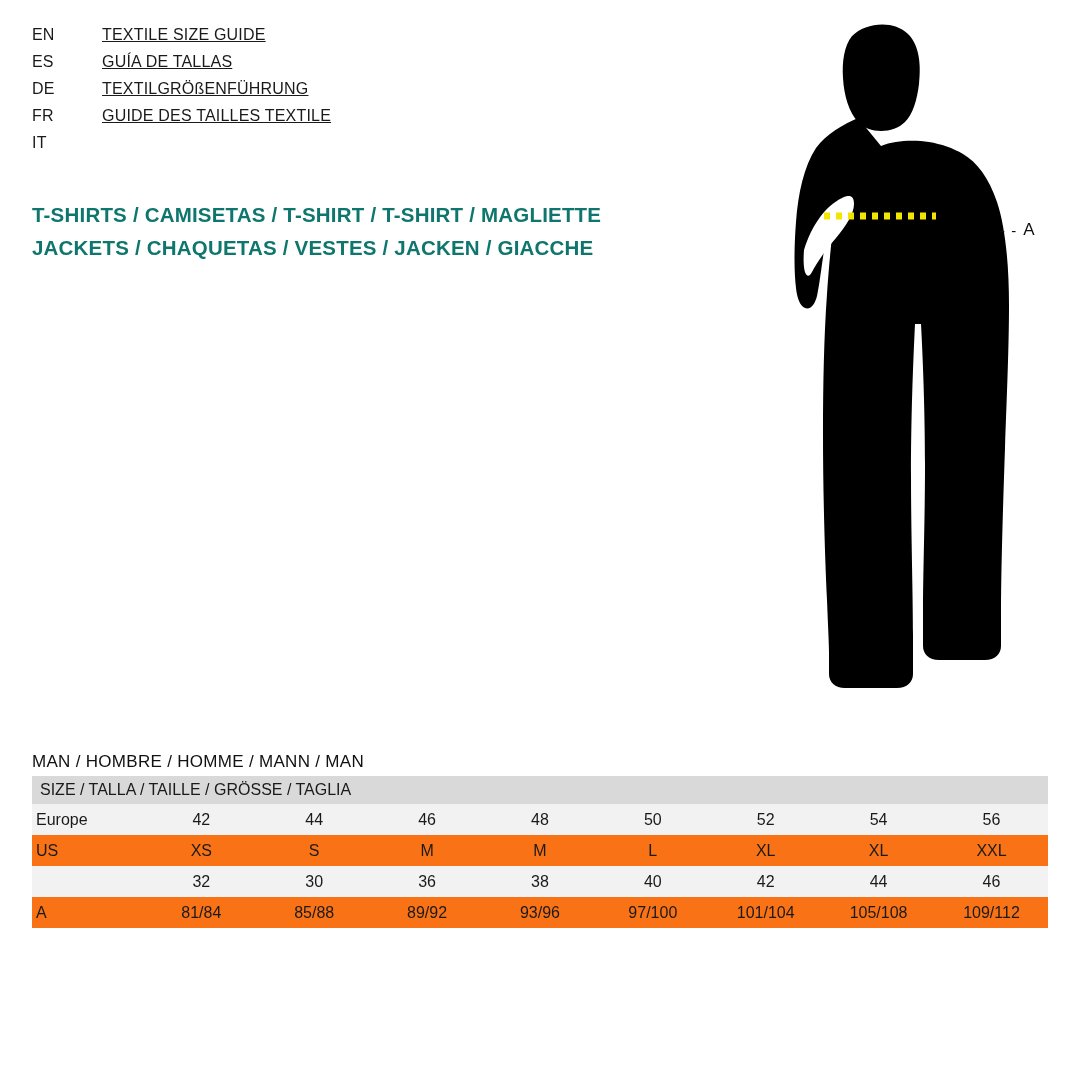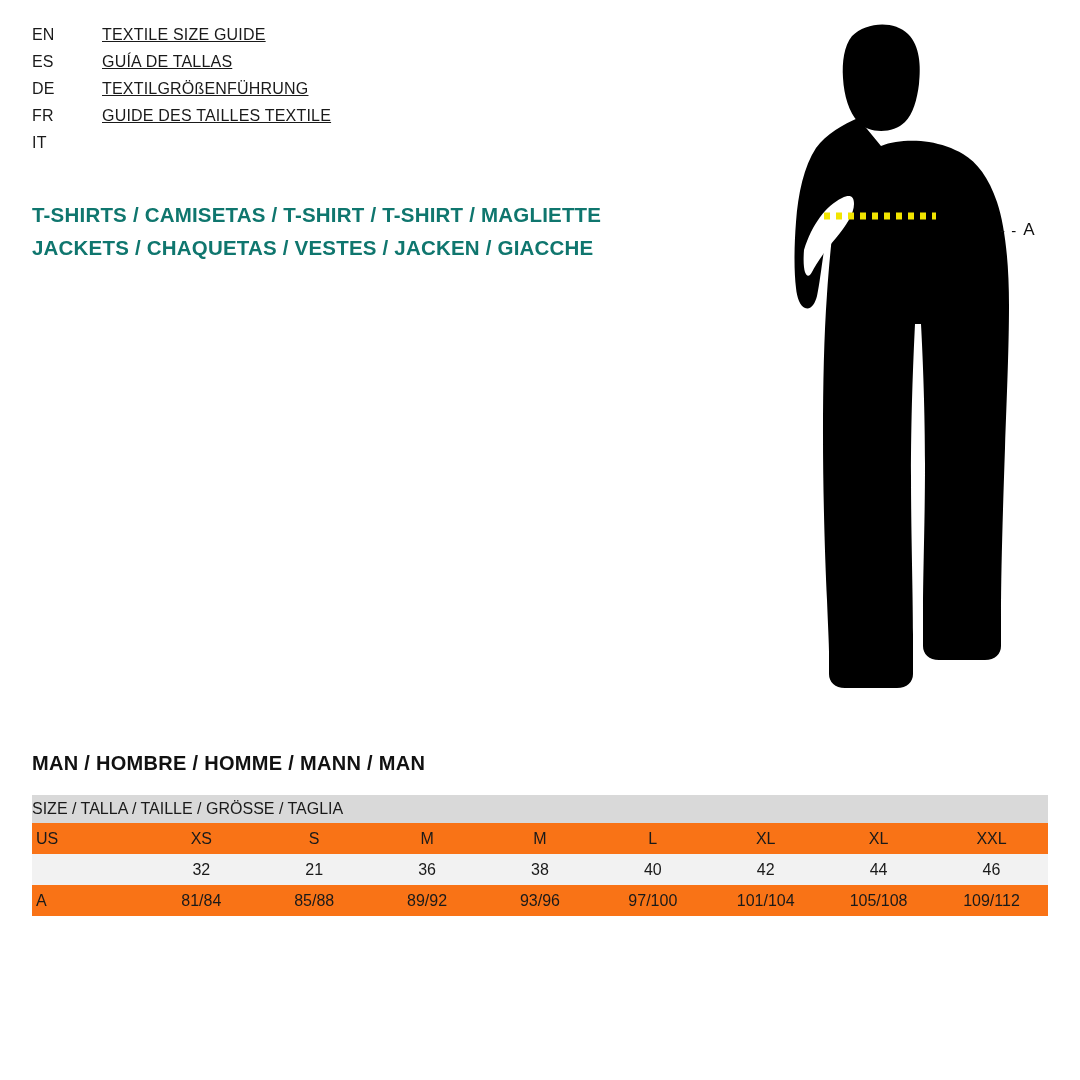--- a/index.html
+++ b/index.html
@@ -81,36 +81,36 @@
   }
 
   
   .table-section {
     position: absolute;
     left: 32px;
     top: 752px;
     width: 1016px;
   }
   .man-label {
-    font-size: 20px;
-    font-weight: bold;
+    font-size: 17px;
+    font-weight: normal;
     letter-spacing: 0.3px;
     color: #111111;
-    margin-bottom: 20px;
+    margin-bottom: 4px;
   }
   table.size-table {
     border-collapse: collapse;
     width: 1016px;
     table-layout: fixed;
     font-size: 16px;
     color: #1a1a1a;
   }
   table.size-table td {
     height: 31px;
-    padding: 0 0;
+    padding: 0 8px;
     text-align: center;
     vertical-align: middle;
     font-size: 16px;
   }
   table.size-table td.rowlabel {
     text-align: left;
     padding-left: 4px;
     width: 140px;
   }
   tr.header-row td {
@@ -214,35 +214,46 @@
 </div>
 
 <div class="table-section">
   <div class="man-label">MAN / HOMBRE / HOMME / MANN / MAN</div>
 
   <table class="size-table">
     <tbody>
       <tr class="header-row">
         <td colspan="9">SIZE / TALLA / TAILLE / GRÖSSE / TAGLIA</td>
       </tr>
+      <tr class="shade">
+        <td class="rowlabel">Europe</td>
+        <td>42</td>
+        <td>44</td>
+        <td>46</td>
+        <td>48</td>
+        <td>50</td>
+        <td>52</td>
+        <td>54</td>
+        <td>56</td>
+      </tr>
       <tr class="plain">
         <td class="rowlabel">US</td>
         <td>XS</td>
         <td>S</td>
         <td>M</td>
         <td>M</td>
         <td>L</td>
         <td>XL</td>
         <td>XL</td>
         <td>XXL</td>
       </tr>
       <tr class="shade">
         <td class="rowlabel"></td>
         <td>32</td>
-        <td>21</td>
+        <td>30</td>
         <td>36</td>
         <td>38</td>
         <td>40</td>
         <td>42</td>
         <td>44</td>
         <td>46</td>
       </tr>
       <tr class="plain">
         <td class="rowlabel">A</td>
         <td>81/84</td>

